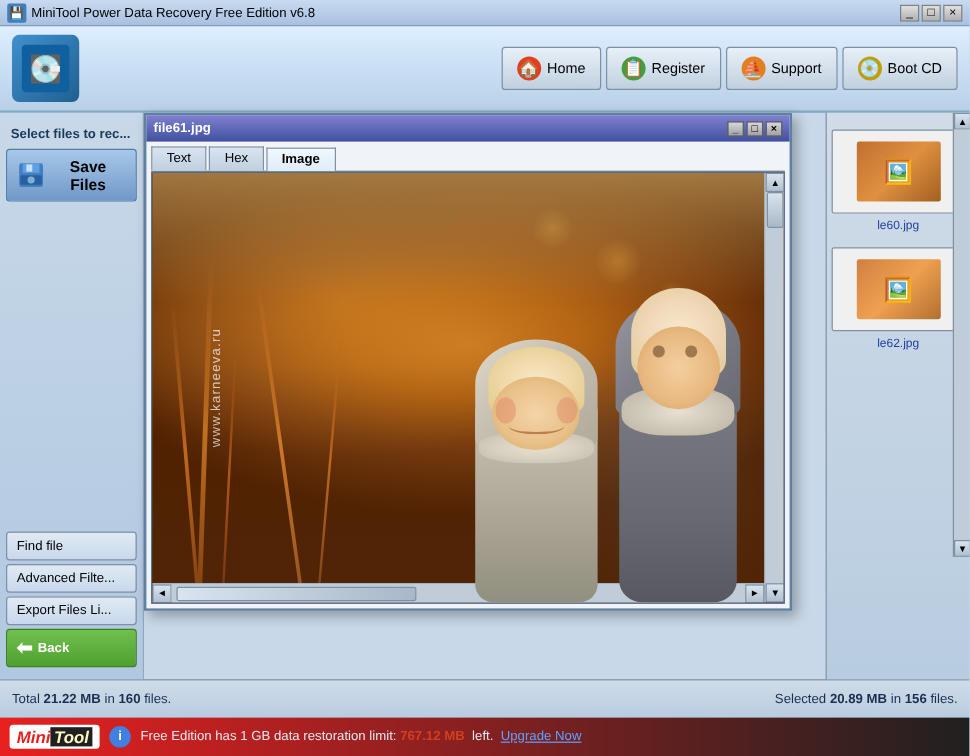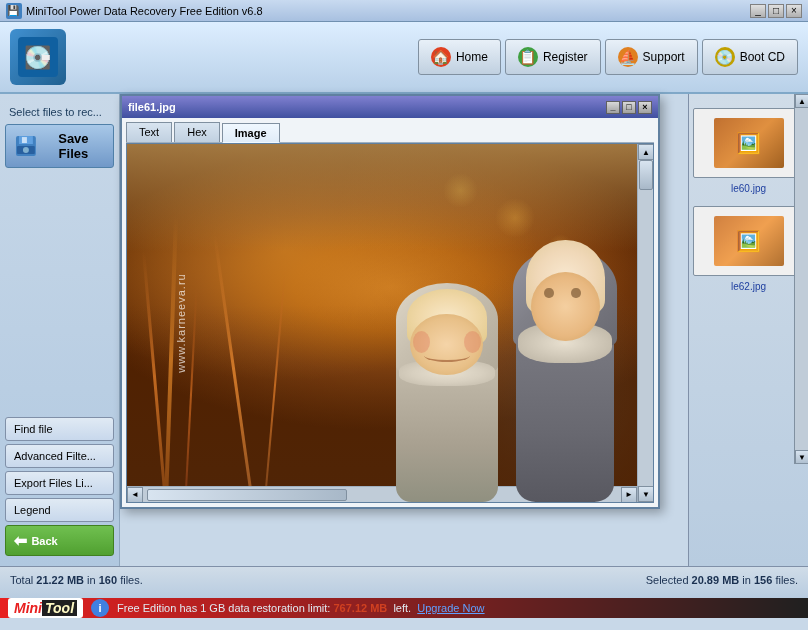--- a/index.html
+++ b/index.html
@@ -131,21 +131,21 @@
       background: linear-gradient(to bottom, #c8d8e8, #b0c8e0);
       padding: 10px 5px;
       display: flex;
       flex-direction: column;
       gap: 4px;
       border-right: 1px solid #90a8c0;
     }
     .sidebar-label {
       font-size: 11px;
       color: #1a3a5a;
-      font-weight: normal;
+      font-weight: bold;
       padding: 2px 4px;
       text-align: left;
     }
     .sidebar-btn {
       background: linear-gradient(to bottom, #e0eaf4, #c8d8ec);
       border: 1px solid #8090a8;
       border-radius: 3px;
       padding: 5px 8px;
       cursor: pointer;
       font-size: 11px;
@@ -385,32 +385,32 @@
       font-size: 10px;
       color: #2040a0;
       text-align: center;
     }
 
     
     .status-bar {
       background: linear-gradient(to bottom, #d0dce8, #b8cce0);
       height: 32px;
       display: flex;
-      align-items: flex-end;
-      padding: 12px 10px;
+      align-items: center;
+      padding: 0 10px;
       border-top: 1px solid #8090a8;
       font-size: 11px;
       color: #1a3050;
     }
     .status-bar .spacer { flex: 1; }
 
     
     .bottom-bar {
       background: linear-gradient(to right, #e82020, #202020);
-      height: 20px;
+      height: 32px;
       display: flex;
       align-items: center;
       padding: 0 8px;
       gap: 8px;
     }
     .bottom-info {
       color: #e0e8f0;
       font-size: 11px;
     }
     .upgrade-link {
@@ -495,23 +495,20 @@
     <div class="sidebar-bottom">
       <button class="sidebar-btn">
         <span>Find file</span>
       </button>
       <button class="sidebar-btn">
         <span>Advanced Filte...</span>
       </button>
       <button class="sidebar-btn">
         <span>Export Files Li...</span>
       </button>
-      <button class="sidebar-btn">
-        <span>Legend</span>
-      </button>
       <button class="sidebar-btn" style="background: linear-gradient(to bottom, #70c050, #50a030); border: 1px solid #408020; color: #fff; font-weight: bold;">
         <span style="font-size:16px;">⬅</span>
         <span>Back</span>
       </button>
     </div>
   </div>
 
   <div class="main-content">
 
     <div class="file-preview-popup">

